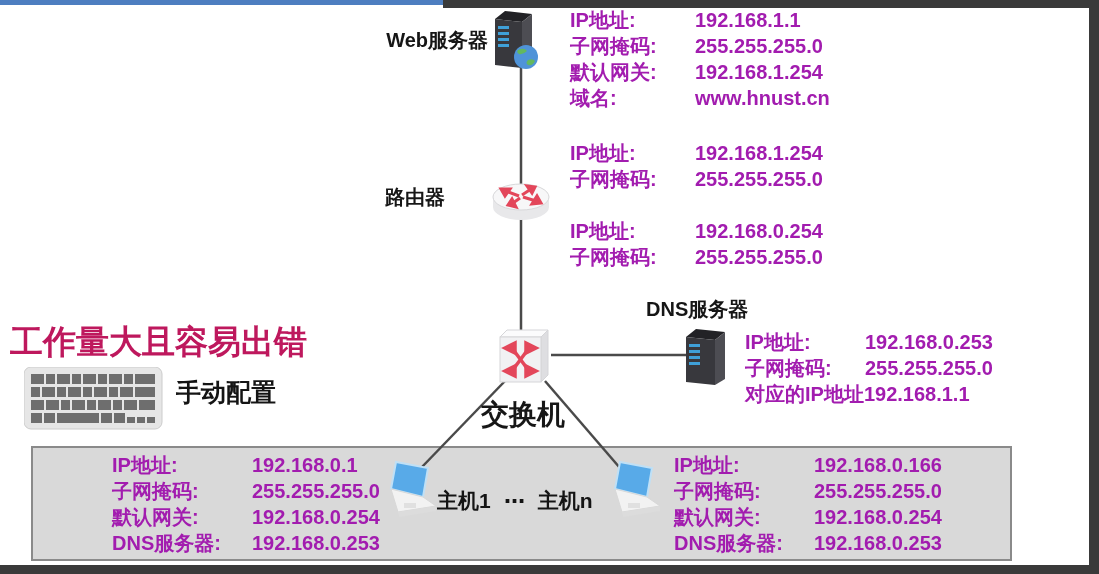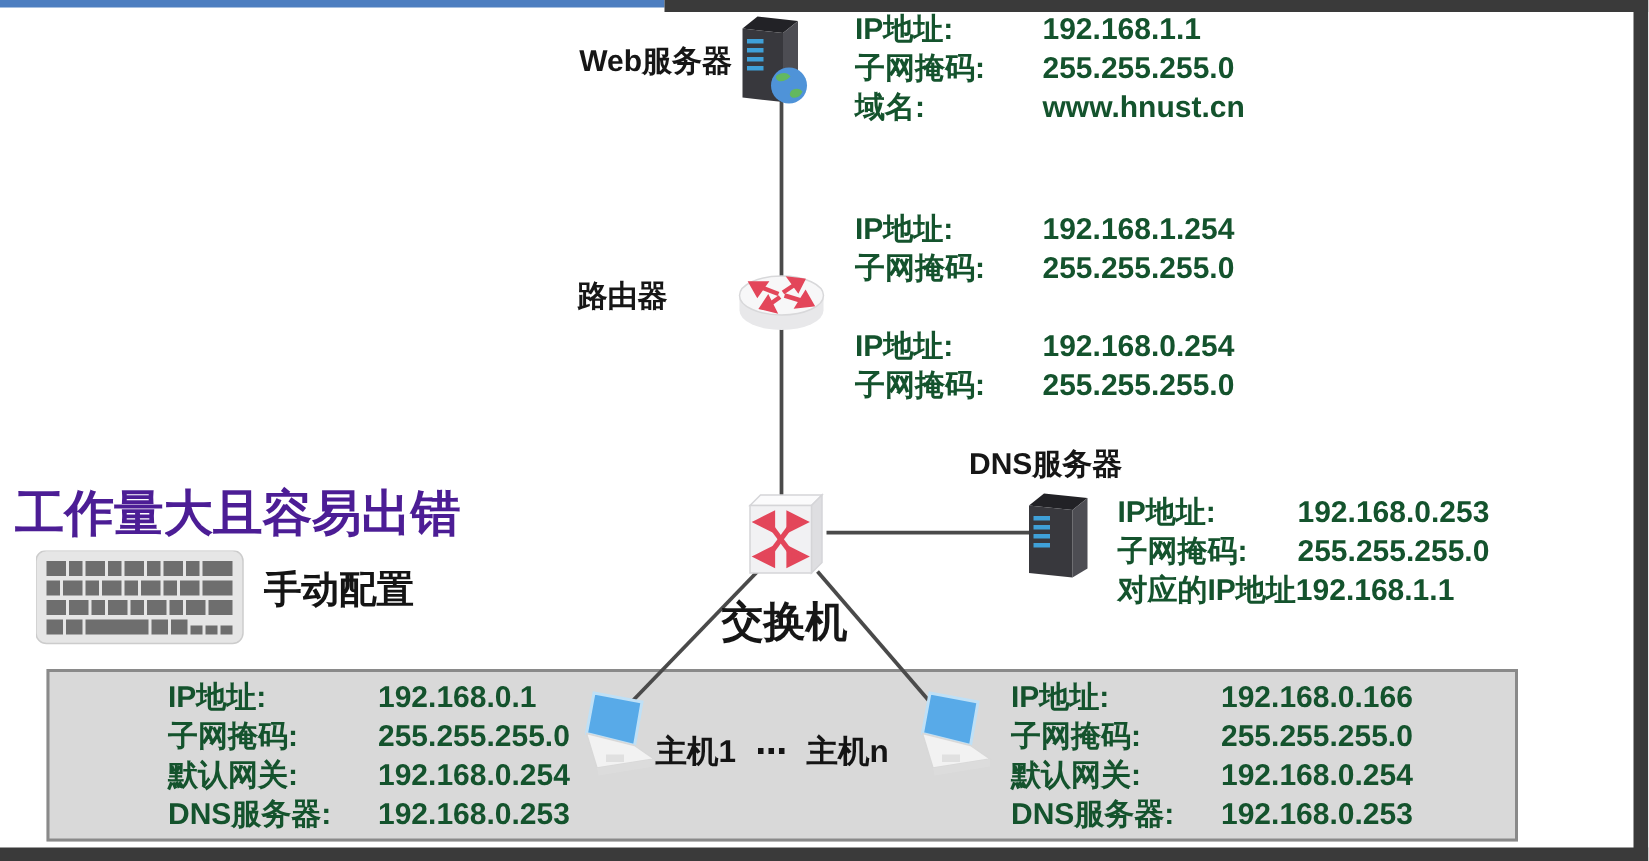--- a/index.html
+++ b/index.html
@@ -9,29 +9,29 @@
   }
   .abs{position:absolute;}
   
   .bar-blue{left:0;top:0;width:443px;height:5px;background:#4d7ec0;}
   .bar-top{left:443px;top:0;width:656px;height:8px;background:#3a3a3a;}
   .bar-right{left:1089px;top:0;width:10px;height:574px;background:#3a3a3a;}
   .bar-bottom{left:0;top:565px;width:1099px;height:9px;background:#3a3a3a;}
   
   .node-label{font-weight:bold;font-size:20px;white-space:nowrap;color:#161616;}
   
-  .info{position:absolute;font-weight:bold;font-size:20px;line-height:26px;white-space:nowrap;color:#14532d;}
+  .info{position:absolute;font-weight:bold;font-size:20px;line-height:26px;white-space:nowrap;color:#a21caf;}
   .info .row{height:26px;}
   .info .lbl{display:inline-block;width:125px;}
   .info.dns .lbl{width:120px;}
   .info.bottom .lbl{width:140px;}
   .info.bottom{line-height:27px;}
   .info .note{height:26px;}
   
-  .warning{left:10px;top:320px;font-size:33px;font-weight:bold;color:#4c1d95;white-space:nowrap;letter-spacing:0px;}
+  .warning{left:10px;top:320px;font-size:33px;font-weight:bold;color:#be185d;white-space:nowrap;letter-spacing:0px;}
   .method{left:176px;top:376px;font-size:25px;font-weight:bold;white-space:nowrap;text-align:right;}
   
   .hosts-box{left:31px;top:446px;width:981px;height:115px;background:#d9d9d9;border:2px solid #8a8a8a;box-sizing:border-box;}
   .hosts-range{left:437px;top:487px;font-size:21px;font-weight:bold;white-space:nowrap;display:flex;align-items:center;}
   .hosts-range span{margin-right:13px;text-align:right;}
   svg{display:block;}
 </style>
 </head>
 <body>
 
@@ -60,20 +60,21 @@
     <rect x="10" y="27" width="11" height="3" fill="#3fa0d8"></rect>
     <rect x="10" y="33" width="11" height="3" fill="#3fa0d8"></rect>
     <rect x="10" y="39" width="11" height="3" fill="#3fa0d8"></rect>
     <circle cx="38" cy="52" r="12" fill="#4f93d8"></circle>
     <path d="M30,45 q6,-3 9,1 q-4,4 -8,3 q-3,-2 -1,-4 Z" fill="#63b85f"></path>
     <path d="M40,55 q5,-2 7,1 q-2,5 -7,4 q-3,-2 0,-5 Z" fill="#63b85f"></path>
   </svg>
   <div class="abs info" style="left:570px;top:7px">
     <div class="row"><span class="lbl">IP地址:</span><span class="val">192.168.1.1</span></div>
     <div class="row"><span class="lbl">子网掩码:</span><span class="val">255.255.255.0</span></div>
+    <div class="row"><span class="lbl">默认网关:</span><span class="val">192.168.1.254</span></div>
     <div class="row"><span class="lbl">域名:</span><span class="val">www.hnust.cn</span></div>
   </div>
 
   <div class="abs info" style="left:570px;top:140px">
     <div class="row"><span class="lbl">IP地址:</span><span class="val">192.168.1.254</span></div>
     <div class="row"><span class="lbl">子网掩码:</span><span class="val">255.255.255.0</span></div>
   </div>
   <div class="abs node-label" style="left:385px;top:184px;width:98px;text-align:left;">路由器</div>
   <svg class="abs" style="left:489px;top:177px" width="64" height="48" viewBox="0 0 64 48">
     <path d="M4,20 a28,13 0 0 1 56,0 v10 a28,13 0 0 1 -56,0 Z" fill="#e8e8ea"></path>

